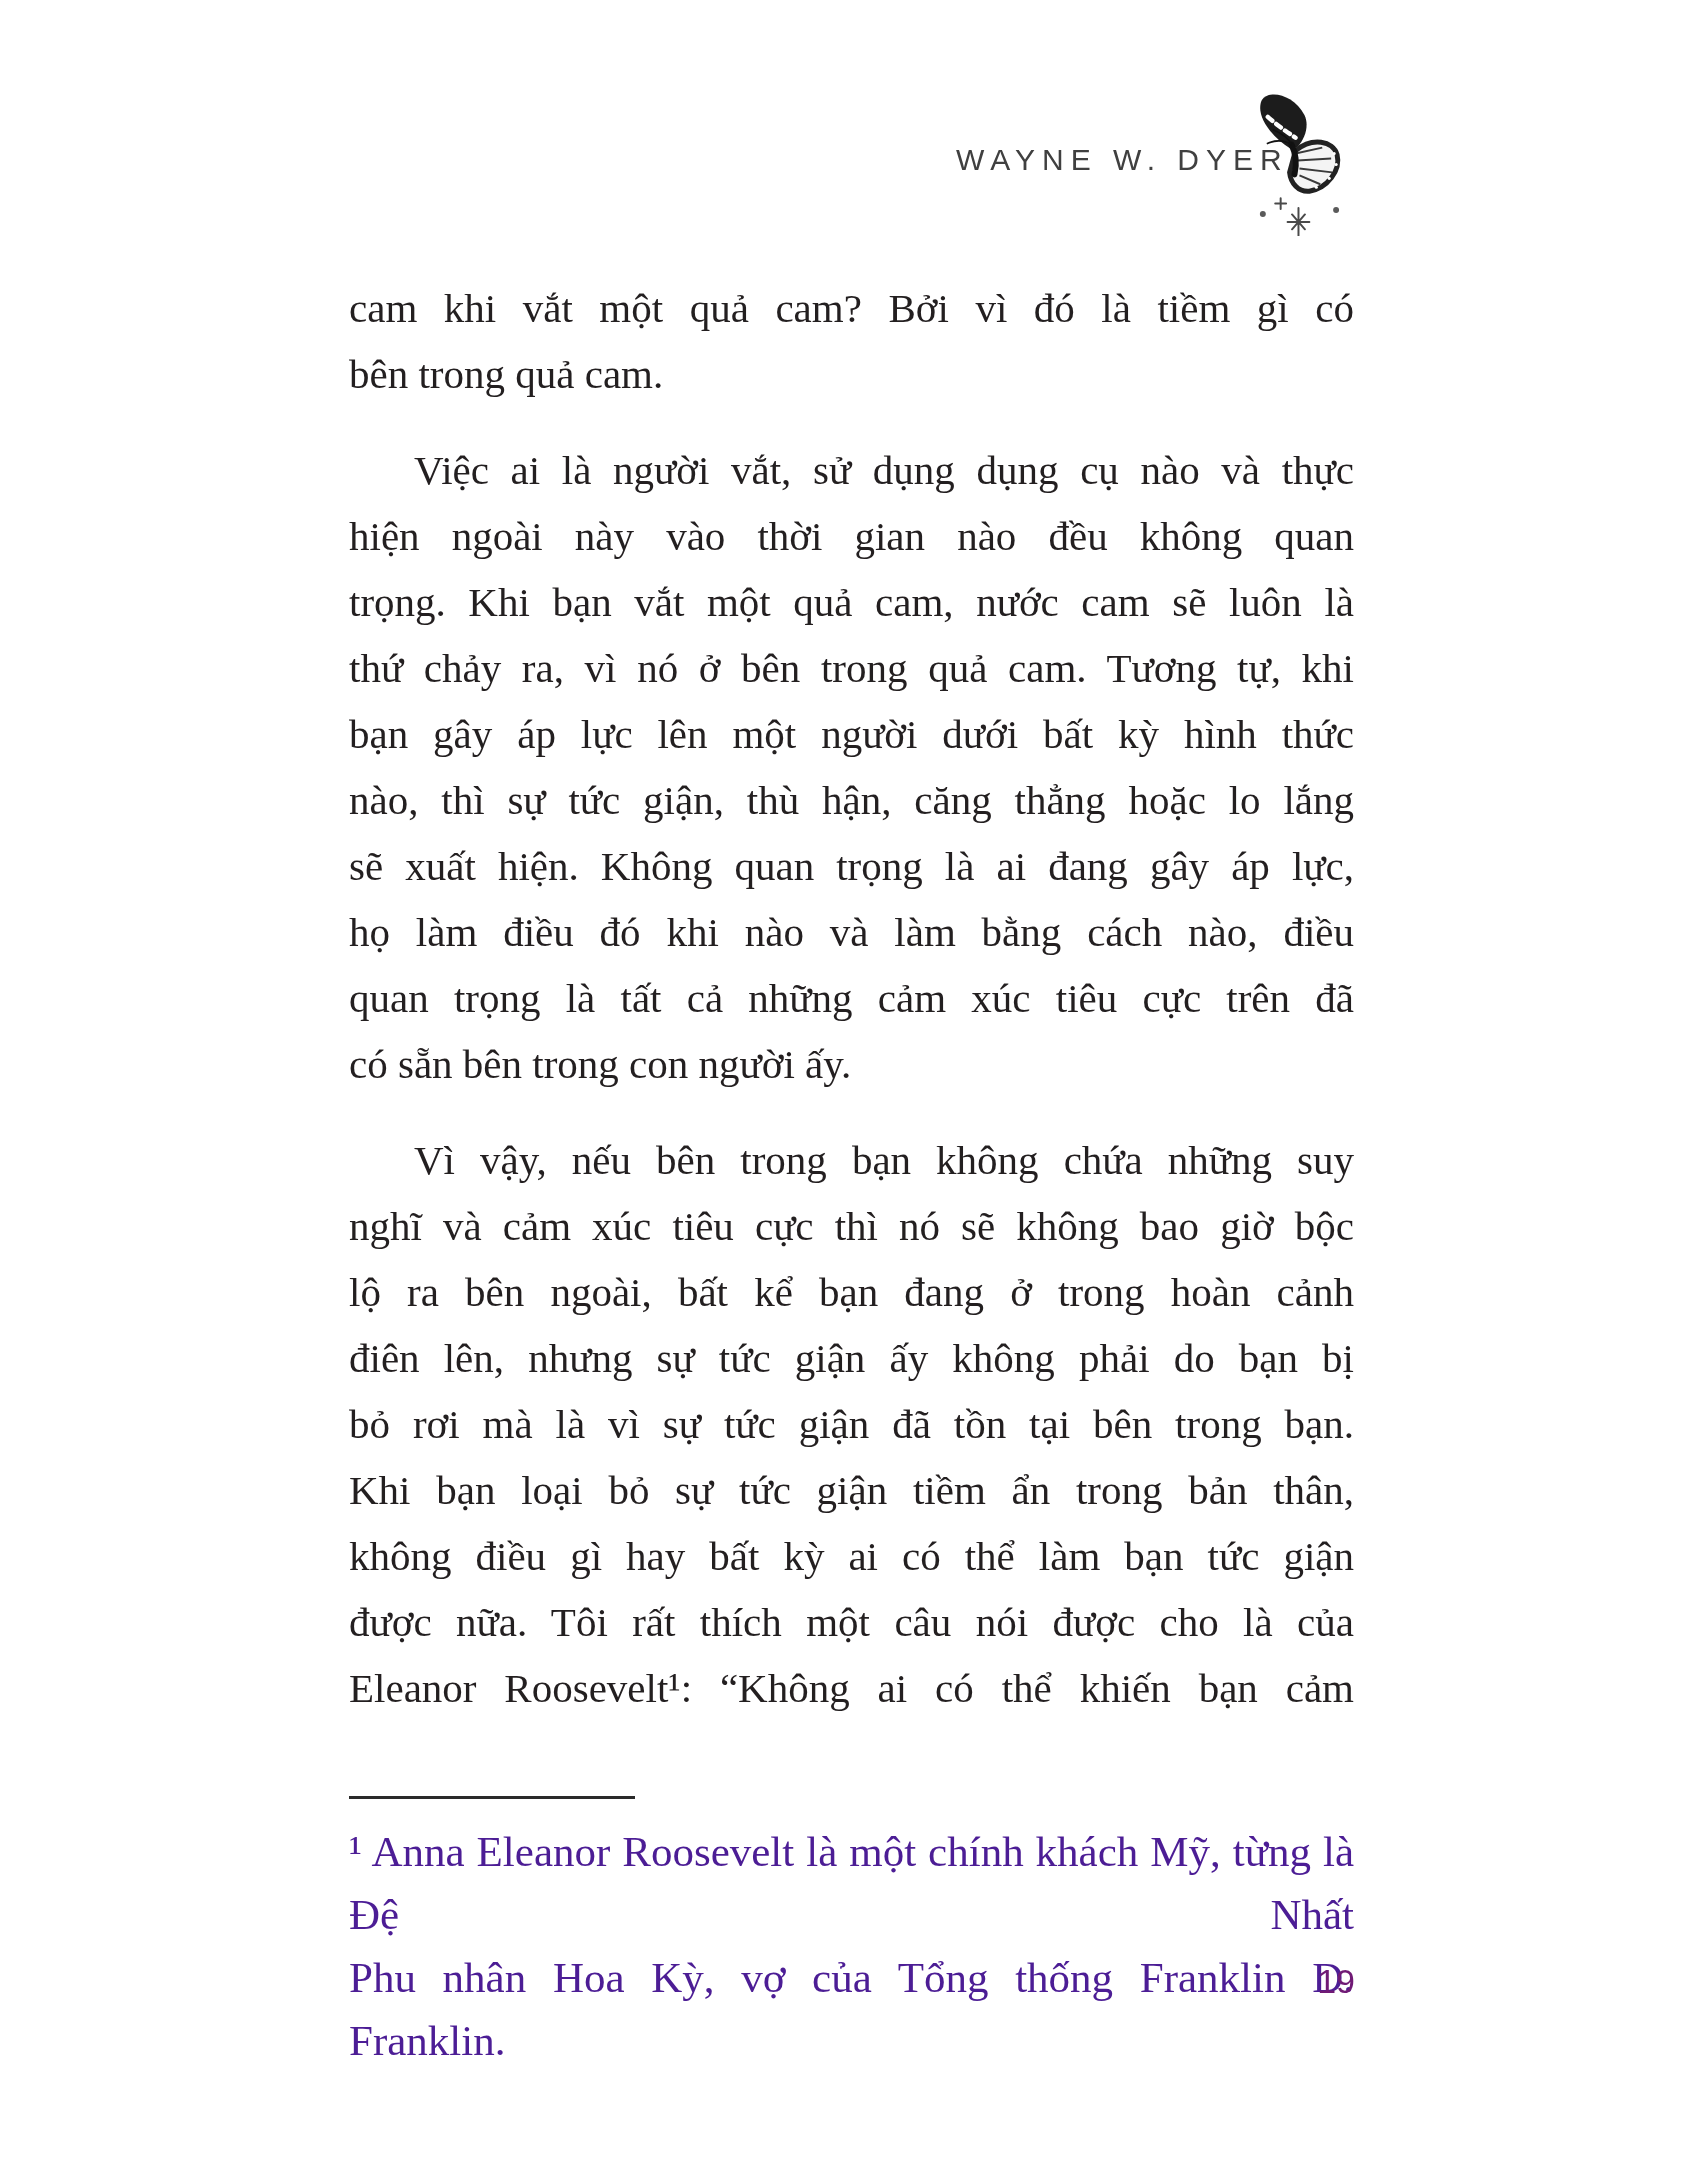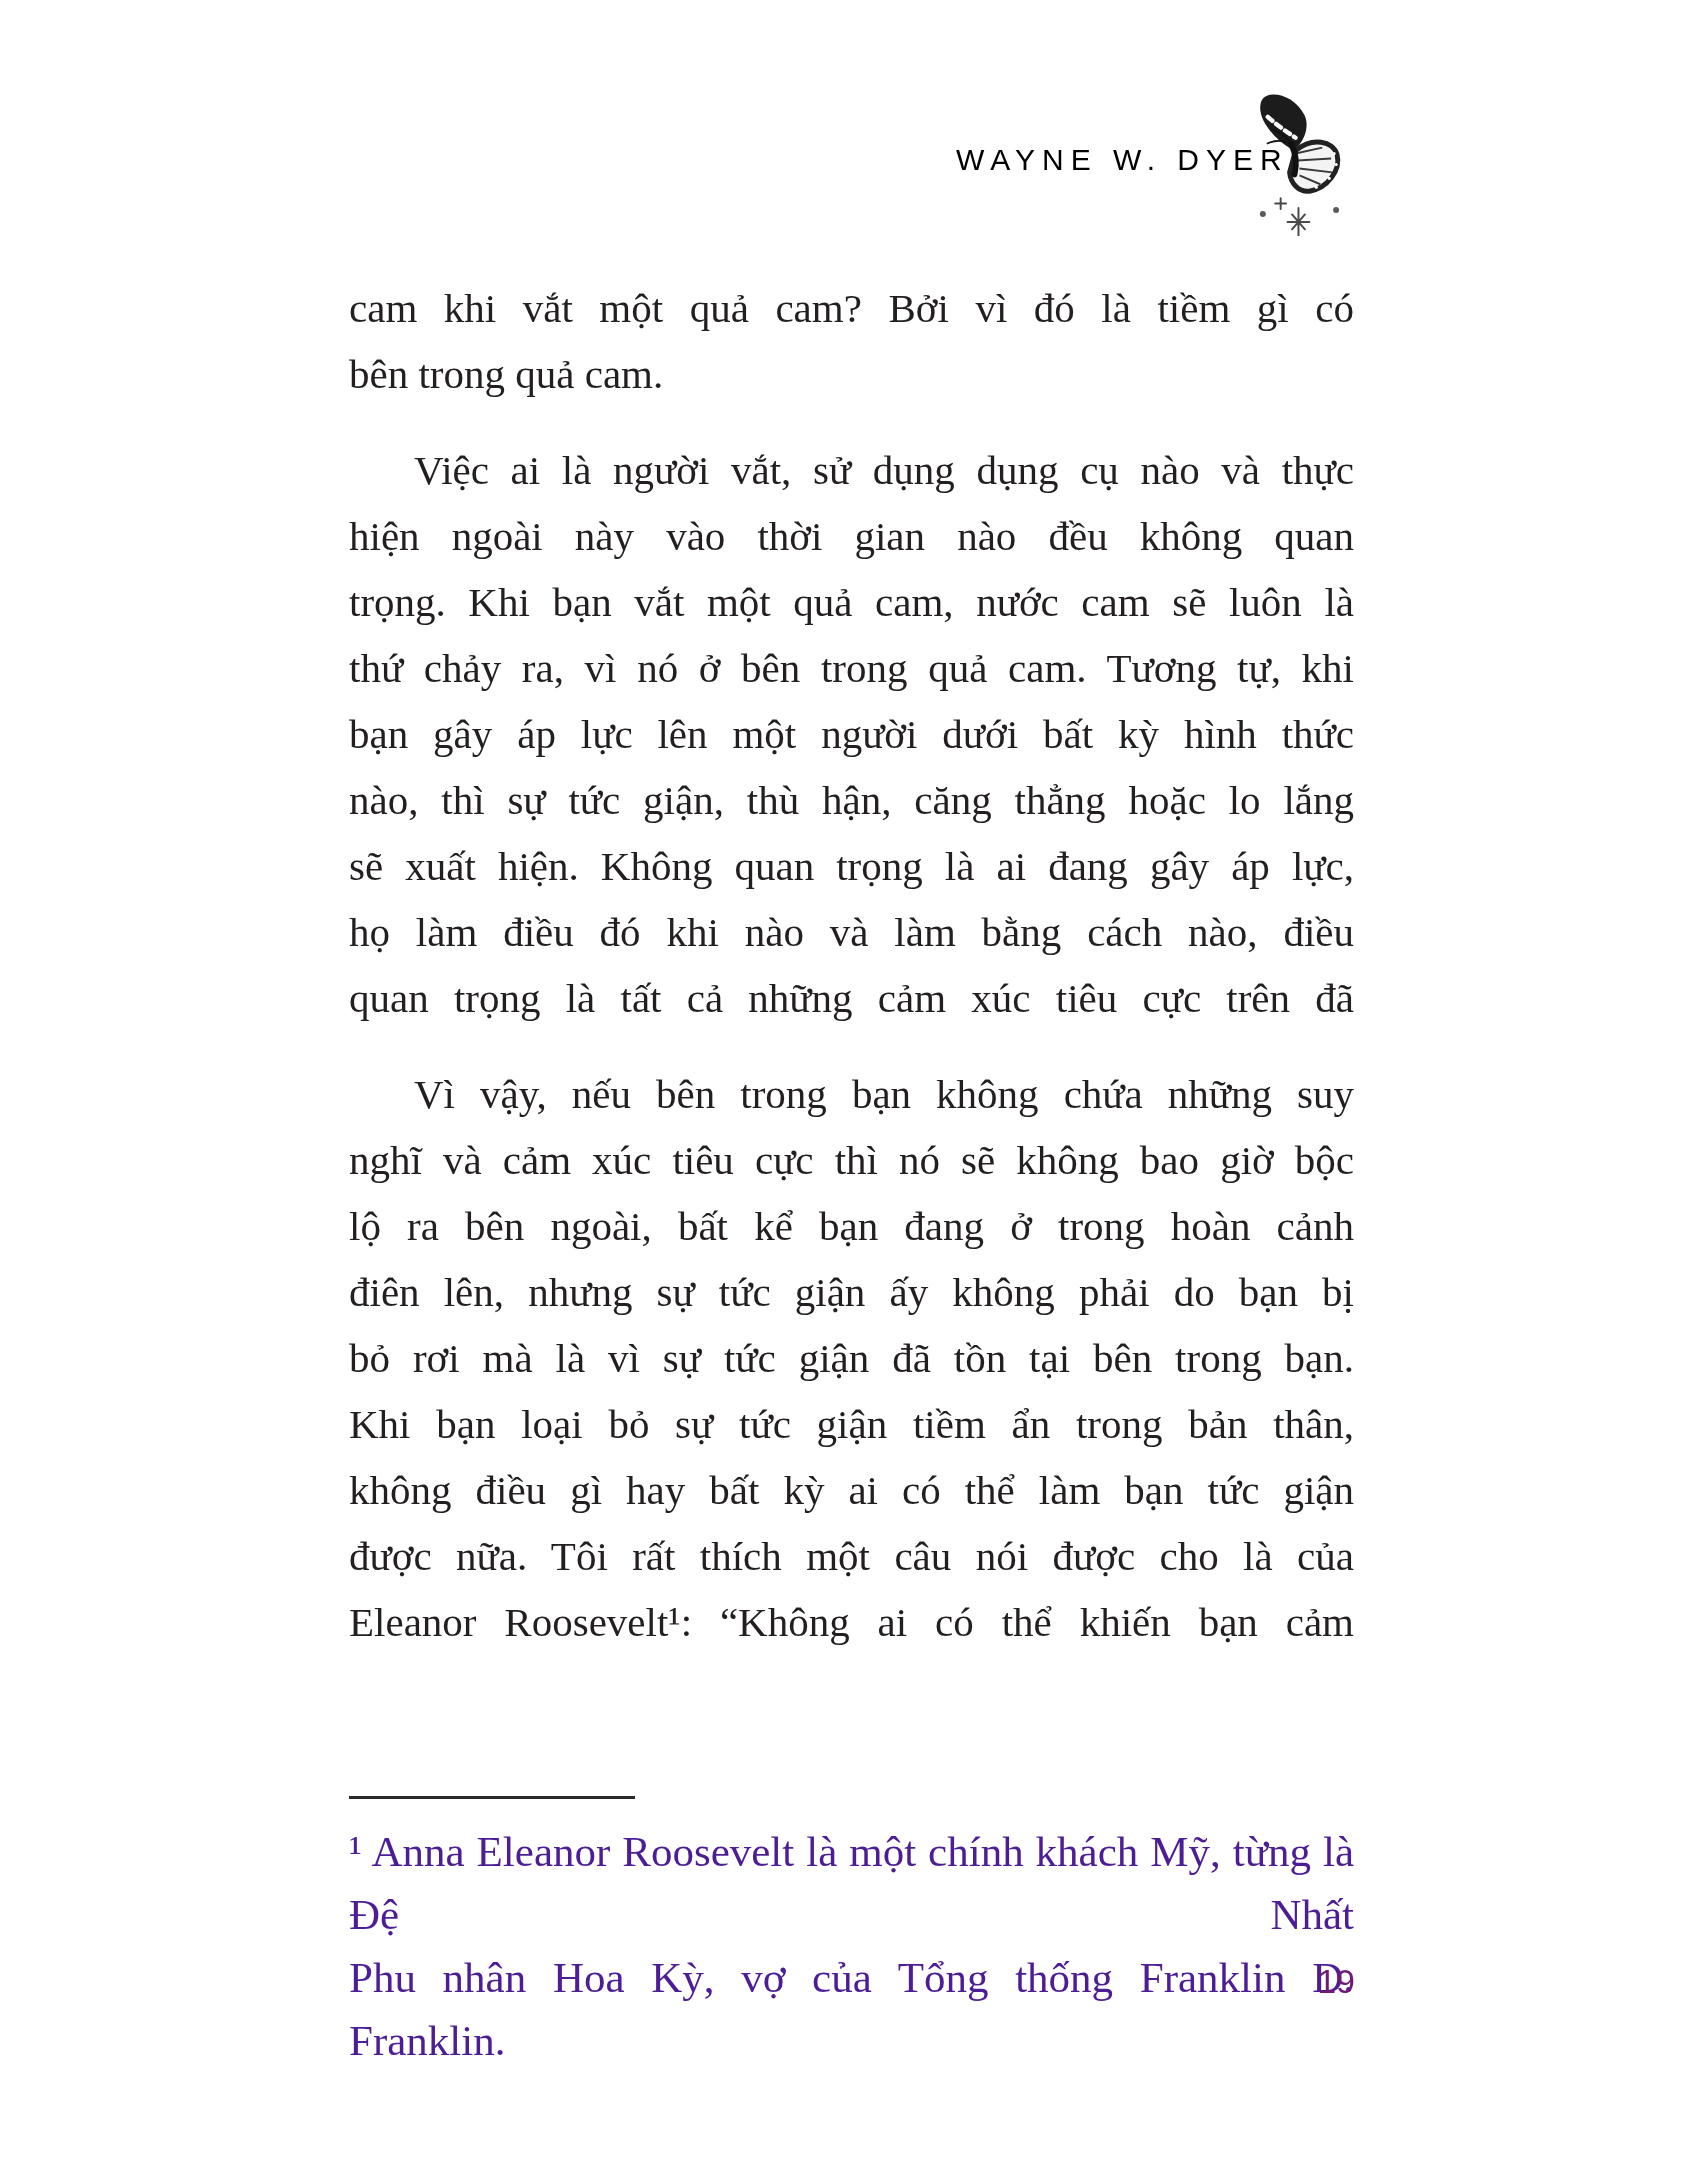--- a/index.html
+++ b/index.html
@@ -14,21 +14,21 @@
     overflow: hidden;
   }
   .header-title {
     position: absolute;
     left: 956px;
     top: 143px;
     font-family: "Liberation Sans", "DejaVu Sans", sans-serif;
     font-size: 30px;
     font-weight: 400;
     letter-spacing: 7px;
-    color: #000000;
+    color: #404040;
     white-space: nowrap;
   }
   .butterfly {
     position: absolute;
     left: 1247px;
     top: 87px;
     width: 99px;
     height: 149px;
   }
   .textblock {
@@ -124,20 +124,21 @@
     <div class="para">
       <div class="line indented">Việc ai là người vắt, sử dụng dụng cụ nào và thực</div>
       <div class="line">hiện ngoài này vào thời gian nào đều không quan</div>
       <div class="line">trọng. Khi bạn vắt một quả cam, nước cam sẽ luôn là</div>
       <div class="line">thứ chảy ra, vì nó ở bên trong quả cam. Tương tự, khi</div>
       <div class="line">bạn gây áp lực lên một người dưới bất kỳ hình thức</div>
       <div class="line">nào, thì sự tức giận, thù hận, căng thẳng hoặc lo lắng</div>
       <div class="line">sẽ xuất hiện. Không quan trọng là ai đang gây áp lực,</div>
       <div class="line">họ làm điều đó khi nào và làm bằng cách nào, điều</div>
       <div class="line">quan trọng là tất cả những cảm xúc tiêu cực trên đã</div>
+      <div class="line plast">có sẵn bên trong con người ấy.</div>
     </div>
 
     <div class="para">
       <div class="line indented">Vì vậy, nếu bên trong bạn không chứa những suy</div>
       <div class="line">nghĩ và cảm xúc tiêu cực thì nó sẽ không bao giờ bộc</div>
       <div class="line">lộ ra bên ngoài, bất kể bạn đang ở trong hoàn cảnh</div>
       <div class="line">điên lên, nhưng sự tức giận ấy không phải do bạn bị</div>
       <div class="line">bỏ rơi mà là vì sự tức giận đã tồn tại bên trong bạn.</div>
       <div class="line">Khi bạn loại bỏ sự tức giận tiềm ẩn trong bản thân,</div>
       <div class="line">không điều gì hay bất kỳ ai có thể làm bạn tức giận</div>

